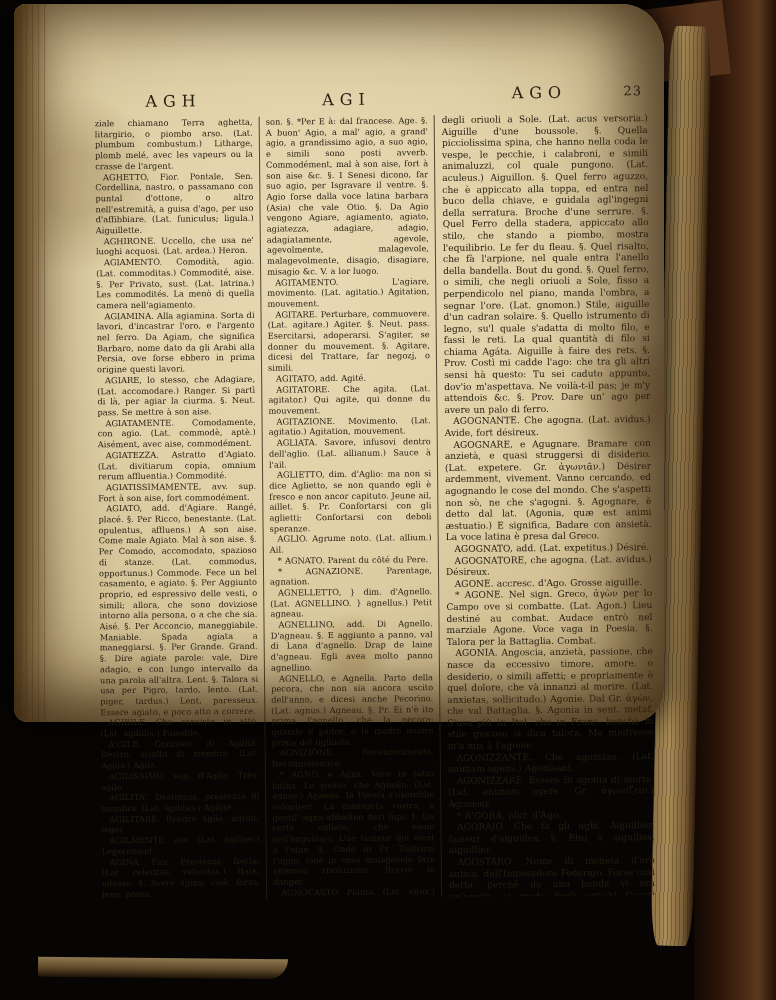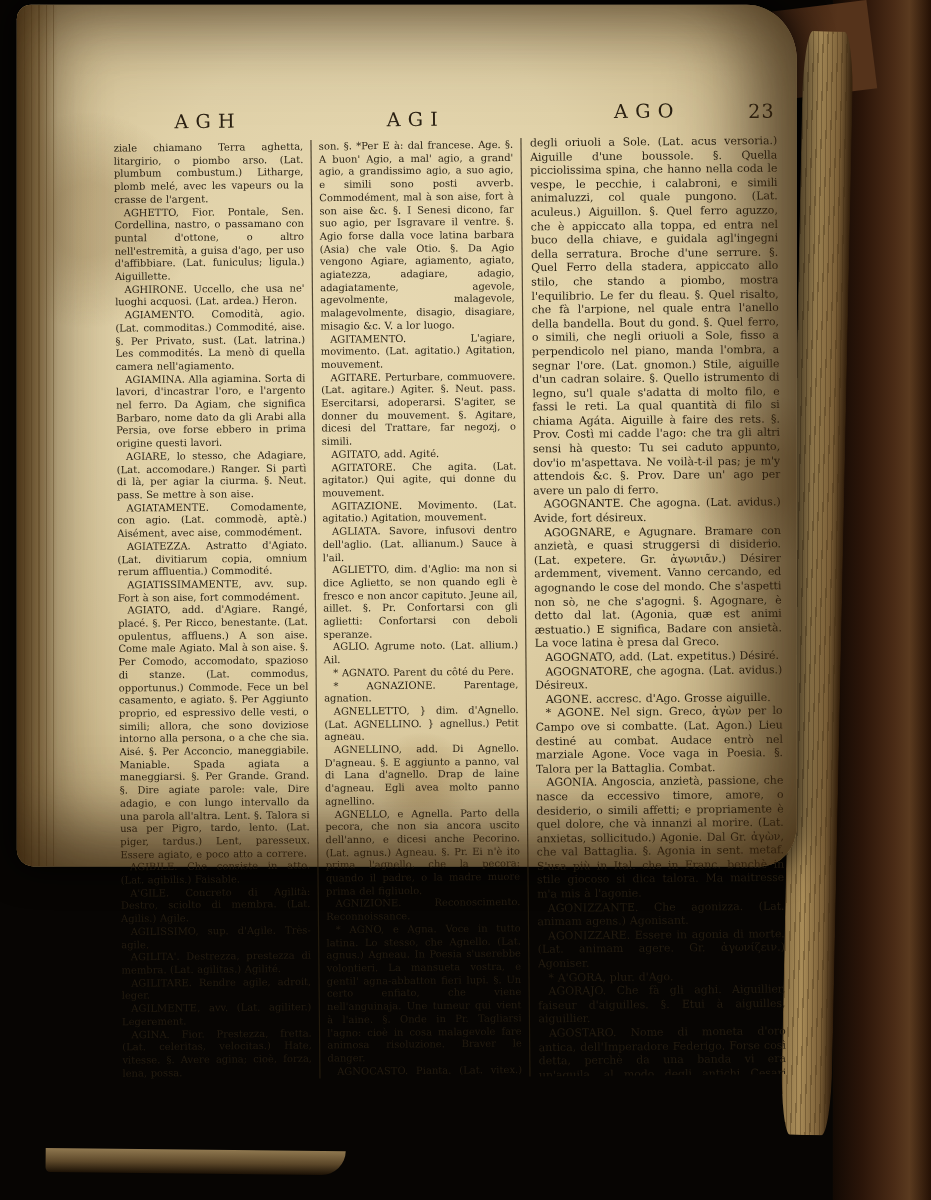--- a/index.html
+++ b/index.html
@@ -75,21 +75,21 @@
   .running-head { position: absolute; top: 86px; left: 0; width: 100%; height: 22px; }
   .head-word {
     position: absolute; top: 0; text-align: center;
     font-size: 16px; letter-spacing: 6px; color: #2b2113;
   }
   .head-left   { left: 83px;  width: 158px; }
   .head-middle { left: 254px; width: 162px; }
   .head-right  { left: 424px; width: 208px; top: -5px; }
   .page-number {
     position: absolute; top: -4px; left: 612px;
-    font-size: 16px; color: #2b2113; letter-spacing: 1px; text-align: right;
+    font-size: 13px; color: #2b2113; letter-spacing: 1px; text-align: right;
   }
   
   .cols {
     position: absolute; left: 83px; top: 112px; height: 782px;
     display: flex; align-items: stretch;
   }
   .col { overflow: hidden; height: 782px; text-align: justify; }
   .col-left   { width: 158px; font-size: 8.3px; line-height: 10.7px; }
   .col-middle { width: 162px; font-size: 8.3px; line-height: 10.7px; padding-left: 6px; }
   .col-right  { width: 206px; font-size: 9.1px; line-height: 11.6px; padding-left: 7px; }

